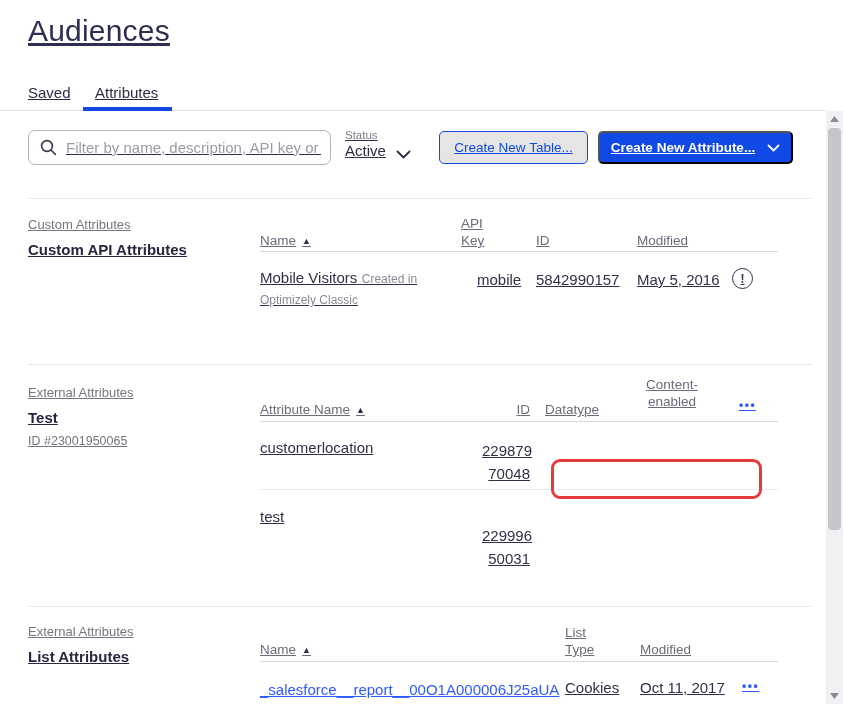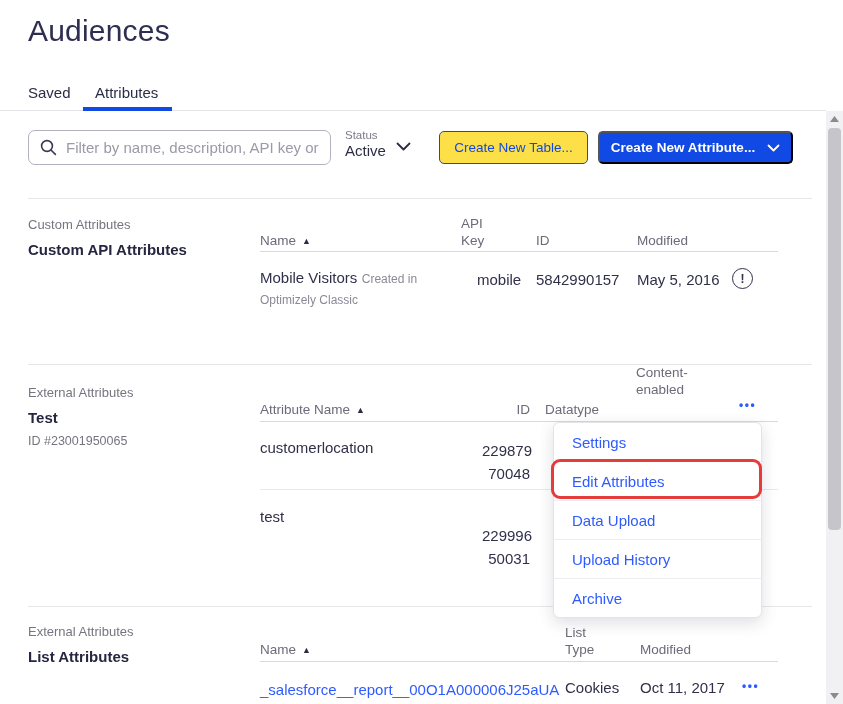--- a/index.html
+++ b/index.html
@@ -1,44 +1,44 @@
 <!DOCTYPE html>
 <html><head>
 <meta charset="utf-8">
 <style>
   * { margin:0; padding:0; box-sizing:border-box; }
   html,body { background:#fff; }
   body { font-family:"Liberation Sans","DejaVu Sans",sans-serif; color:#30304a; }
   #app { position:relative; width:843px; height:704px; background:#fff; overflow:hidden; }
 
-  .abs { position:absolute; }
+  .abs { position:absolute;text-decoration:underline; }
 
   
   #page-title { left:28px; top:14px; font-size:30px; font-weight:300; color:#2e2e50; letter-spacing:.2px; }
 
   
   .tab { top:84px; font-size:15px; color:#2c2c46; cursor:pointer; }
   #tab-saved { left:28px; }
   #tab-attributes { left:95px; }
   #tabs-divider { left:0; top:110px; width:826px; height:1px; background:#e2e2e7; }
   #tab-underline { left:83px; top:107px; width:89px; height:4px; background:#1149e4; }
 
   
   #search-box { left:28px; top:130px; width:303px; height:35px; border:1px solid #b3b3c0; border-radius:7px; display:flex; align-items:center; padding-left:11px; background:#fff; }
   #search-box svg { flex:0 0 auto; }
   #search-input { border:none; outline:none; font-size:15px; color:#30304a; width:255px; margin-left:9px; font-family:inherit; }
   #search-input::placeholder { color:#9a9aa8; }
 
   #status-dropdown { left:345px; top:129px; width:72px; height:40px; cursor:pointer; }
   #status-label { font-size:11.5px; color:#7b7b88; }
-  #status-row { display:flex; align-items:flex-start; gap:10px; margin-top:1px; }
+  #status-row { display:flex; align-items:flex-end; gap:10px; margin-top:1px; }
   #status-value { font-size:15px; color:#2c2c46; }
 
   .btn { top:131px; height:33px; border-radius:5px; font-size:13.5px; display:flex; align-items:center; justify-content:center; cursor:pointer; }
-  #create-table-btn { left:439px; width:149px; border:1px solid #1149e4; color:#1149e4; background:#fde047;text-align:right; }
+  #create-table-btn { left:439px; width:149px; border:1px solid #1149e4; color:#1149e4; background:#e5e5e5;text-align:right; }
   #create-attr-btn { left:598px; width:195px; background:#1149e4; color:#fff; font-weight:700; gap:12px; }
 
   
   .section-divider { left:28px; width:784px; height:1px; background:#e6e6ea; }
   .kicker { left:28px; font-size:13px; color:#75757f;text-align:center; }
   .sec-title { left:28px; font-size:15px; font-weight:700; color:#262640; }
   .sec-sub { left:28px; font-size:12.5px; color:#75757f; }
 
   .col-h { font-size:13.5px; color:#6b6b7a; line-height:17px; }
   .hline { height:1px; background:#d8d8de; }
@@ -135,44 +135,37 @@
   <div class="abs section-divider" style="top:364px"></div>
   <div class="abs kicker" style="top:385px">External Attributes</div>
   <div class="abs sec-title" style="top:409px">Test</div>
   <div class="abs sec-sub" style="top:434px">ID #23001950065</div>
 
   <div class="abs col-h" style="left:260px; top:401px; cursor:pointer">
     <span>Attribute Name</span><span class="sort-ic">▲</span>
   </div>
   <div class="abs col-h" style="left:482px; top:401px; width:48px; text-align:right">ID</div>
   <div class="abs col-h" style="left:545px; top:401px">Datatype</div>
-  <div class="abs col-h" style="left:636px; top:364px; width:72px; ">Content-enabled</div>
+  <div class="abs col-h" style="left:636px; top:376px; width:72px; text-align:center">Content-enabled</div>
   <div class="abs dots" style="left:739px; top:398px">•••</div>
   <div class="abs hline" style="left:260px; top:421px; width:518px"></div>
 
   <div class="abs cell" style="left:260px; top:439px">customerlocation</div>
   <div class="abs idnum" style="left:482px; top:439px; width:48px">
     <span style="display:block">229879</span>
     <span style="display:block">70048</span>
   </div>
   <div class="abs rline" style="left:260px; top:489px; width:518px"></div>
 
   <div class="abs cell" style="left:260px; top:508px">test</div>
   <div class="abs idnum" style="left:482px; top:524px; width:48px">
     <span style="display:block">229996</span>
     <span style="display:block">50031</span>
   </div>
 
-  <div id="context-menu" class="abs">
-    <div class="menu-item">Settings</div>
-    <div class="menu-item">Edit Attributes</div>
-    <div class="menu-item">Data Upload</div>
-    <div class="menu-item">Upload History</div>
-    <div class="menu-item">Archive</div>
-  </div>
   <div id="annotation-highlight" class="abs"></div>
 
   <div class="abs section-divider" style="top:606px"></div>
   <div class="abs kicker" style="top:624px">External Attributes</div>
   <div class="abs sec-title" style="top:648px">List Attributes</div>
 
   <div class="abs col-h" style="left:260px; top:641px; cursor:pointer">
     <span>Name</span><span class="sort-ic">▲</span>
   </div>
   <div class="abs col-h" style="left:565px; top:624px; width:38px">List Type</div>

